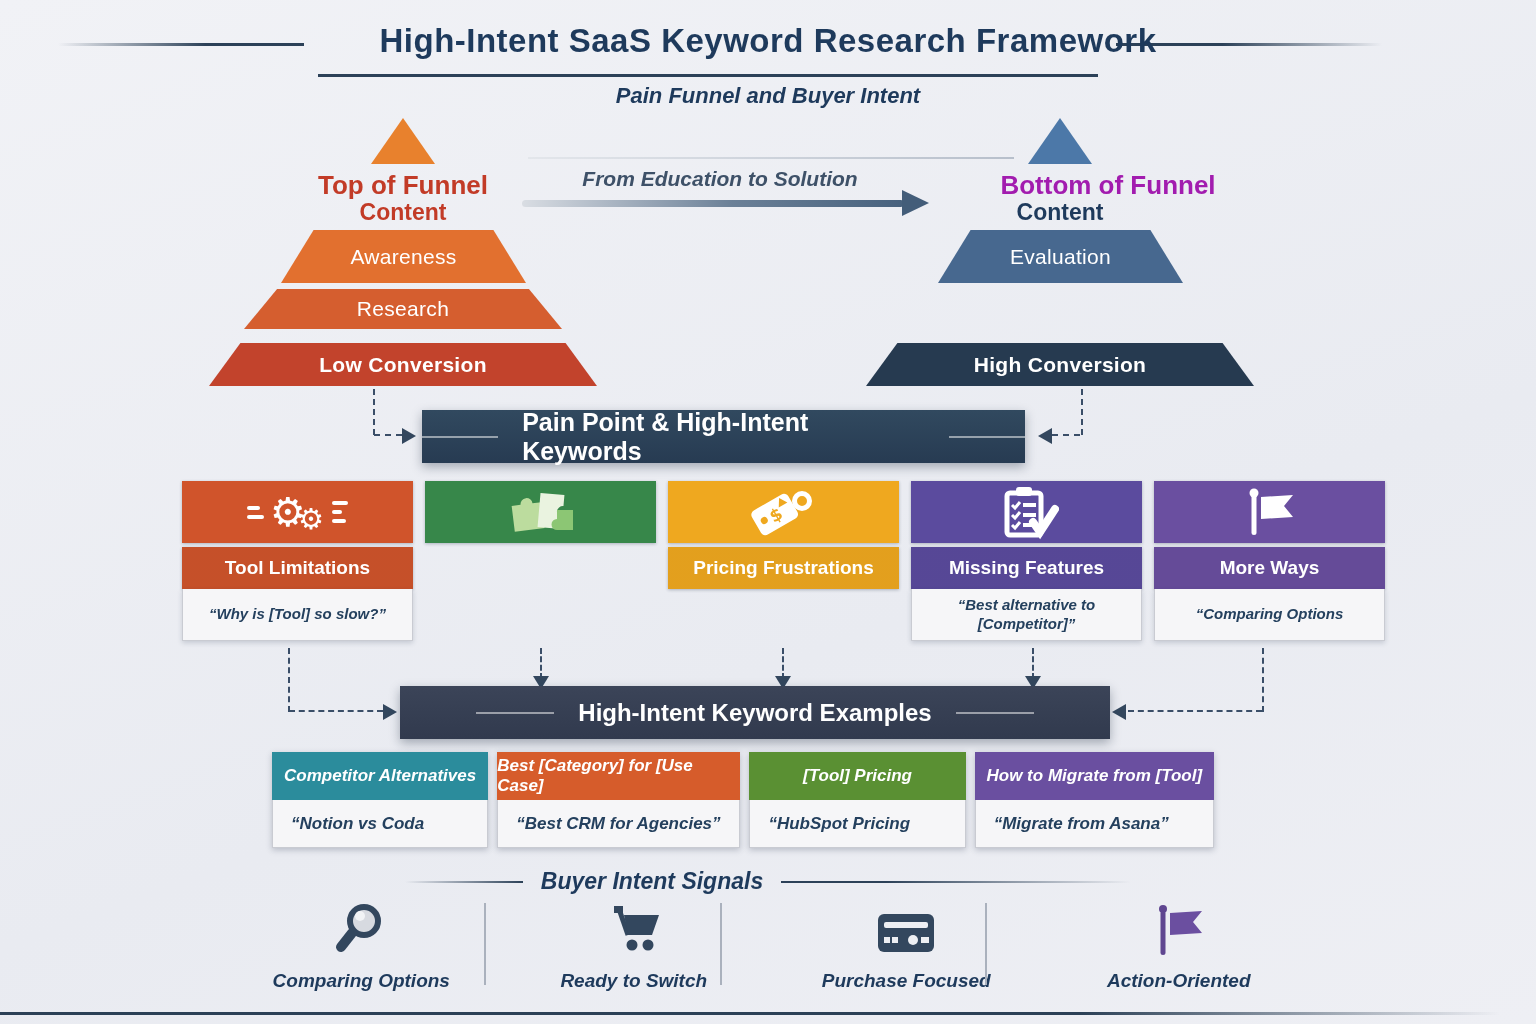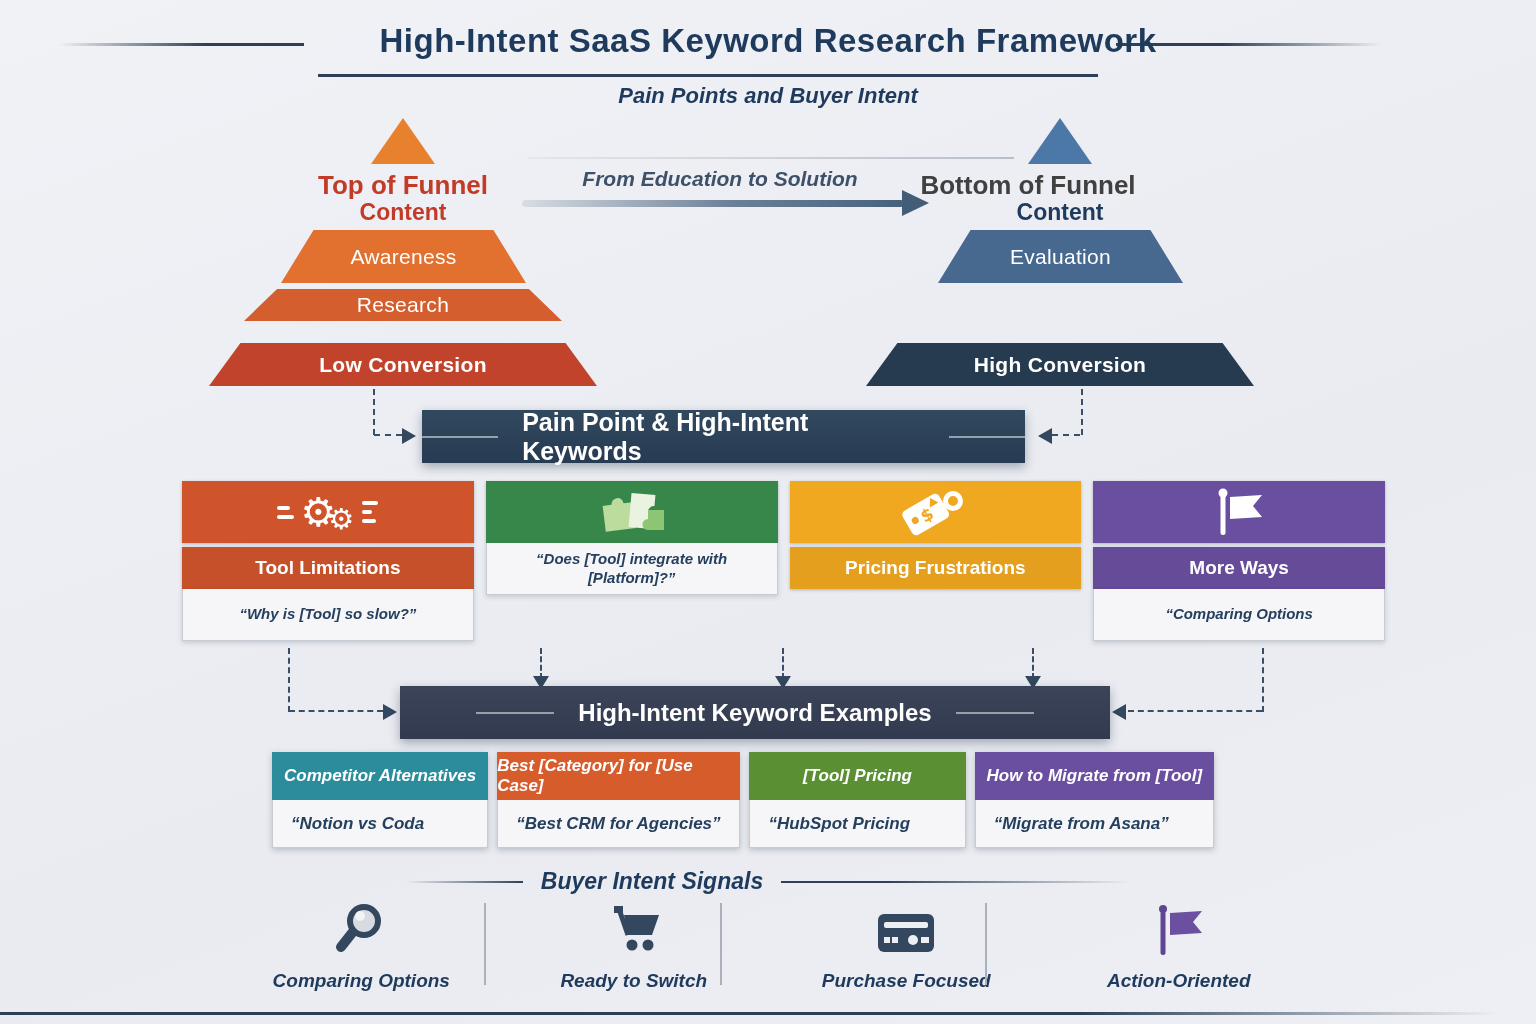--- a/index.html
+++ b/index.html
@@ -101,31 +101,31 @@
 </style>
 </head>
 <body>
 
 <div id="stage">
 
   <div class="hline-left"></div>
   <div class="hline-right"></div>
   <div class="title">High-Intent SaaS Keyword Research Framework</div>
   <div class="title-underline"></div>
-  <div class="subtitle">Pain Points and Buyer Intent</div>
+  <div class="subtitle">Pain Funnel and Buyer Intent</div>
 
   <div class="apex" style="top: 118px; left: 371px; background-color: rgb(232, 129, 45);"></div>
   <div class="funnel-label1" style="top:170px;left:243px;color:#C23B27;">Top of Funnel</div>
   <div class="funnel-label2" style="top:199px;left:243px;color:#C23B27;">Content</div>
   <div class="band lvl1" style="top: 230px; left: 281px; width: 245px; height: 53px; background-color: rgb(226, 112, 47);">Awareness</div>
-  <div class="band lvl2" style="top: 289px; left: 244px; width: 318px; height: 32px; background-color: rgb(213, 94, 47);">Research</div>
+  <div class="band lvl2" style="top: 289px; left: 244px; width: 318px; height: 40px; background-color: rgb(213, 94, 47);">Research</div>
   <div class="band lvl3 bold" style="top: 343px; left: 209px; width: 388px; height: 43px; background-color: rgb(194, 67, 44);">Low Conversion</div>
 
   <div class="apex" style="top: 118px; left: 1028px; background-color: rgb(76, 120, 168);"></div>
-  <div class="funnel-label1" style="top:170px;left:868px;color:#404040;">Bottom of Funnel</div>
+  <div class="funnel-label1" style="top:170px;left:948px;color:#a21caf;">Bottom of Funnel</div>
   <div class="funnel-label2" style="top:199px;left:900px;color:#1E3A5C;">Content</div>
   <div class="band lvl1" style="top: 230px; left: 938px; width: 245px; height: 53px; background-color: rgb(71, 104, 143);">Evaluation</div>
   <div class="band lvl3 bold" style="top: 343px; left: 866px; width: 388px; height: 43px; background-color: rgb(38, 58, 80);">High Conversion</div>
 
   <div class="arrow-topline"></div>
   <div class="arrow-label">From Education to Solution</div>
   <div class="arrow-shaft"></div>
   <div class="arrow-head"></div>
 
   <div class="dash-v" style="top:389px;left:373px;height:46px;"></div>
@@ -162,38 +162,54 @@
     </div>
 
     <div class="pain-card">
       <div class="icon-area" style="background-color: rgb(55, 135, 74);">
         <svg width="80" height="52" viewBox="0 0 80 52">
           <path d="M12 18 h9 a6 6 0 1 1 12 0 h9 v26 h-30 z" fill="#BCDC9E" transform="rotate(-7 27 30)"></path>
           <path d="M38 8 h24 v11 a6 6 0 1 0 0 12 v11 h-24 z" fill="#EAF3E0" transform="rotate(5 50 25)"></path>
           <path d="M56 24 h16 v20 h-16 a5 5 0 1 1 0 -11 z" fill="#8CC674"></path>
         </svg>
       </div>
-      <div class="pain-quote">“Does [Tool] integrate with [Platform]?”</div>
     </div>
 
     <div class="pain-card">
       <div class="icon-area" style="background-color: rgb(239, 168, 31);">
         <svg width="78" height="56" viewBox="0 0 78 56">
           <g transform="rotate(-30 34 28)">
             <rect x="8" y="14" width="42" height="28" rx="5" fill="#fff"></rect>
             <circle cx="17" cy="28" r="3.5" fill="#EFA81F"></circle>
             <text x="24" y="35" font-size="17" font-weight="bold" fill="#EFA81F" font-family="DejaVu Sans">$</text>
             <polygon points="36,24 46,24 41,16" fill="#EFA81F"></polygon>
           </g>
           <circle cx="57" cy="17" r="7.5" fill="none" stroke="#fff" stroke-width="5"></circle>
         </svg>
       </div>
       <div class="pain-band" style="background-color: rgb(239, 168, 31);">Pricing Frustrations</div>
     </div>
 
+    <div class="pain-card">
+      <div class="icon-area" style="background-color: rgb(91, 75, 158);">
+        <svg width="64" height="56" viewBox="0 0 64 56">
+          <rect x="12" y="9" width="34" height="42" rx="3" fill="none" stroke="#fff" stroke-width="5"></rect>
+          <rect x="21" y="3" width="16" height="9" rx="3" fill="#fff"></rect>
+          <path d="M17 21 l3 3 5 -6" stroke="#fff" stroke-width="3" fill="none"></path>
+          <rect x="28" y="19" width="13" height="4" fill="#fff"></rect>
+          <path d="M17 31 l3 3 5 -6" stroke="#fff" stroke-width="3" fill="none"></path>
+          <rect x="28" y="29" width="13" height="4" fill="#fff"></rect>
+          <path d="M17 41 l3 3 5 -6" stroke="#fff" stroke-width="3" fill="none"></path>
+          <rect x="28" y="39" width="9" height="4" fill="#fff"></rect>
+          <path d="M38 38 l7 10 15 -23" stroke="#fff" stroke-width="8" fill="none" stroke-linecap="round"></path>
+        </svg>
+      </div>
+      <div class="pain-band" style="background-color: rgb(91, 75, 158);">Missing Features</div>
+      <div class="pain-quote">“Best alternative to [Competitor]”</div>
+    </div>
 
     <div class="pain-card">
       <div class="icon-area" style="background-color: rgb(106, 79, 160);">
         <svg width="58" height="54" viewBox="0 0 58 54">
           <circle cx="13" cy="8" r="4.5" fill="#fff"></circle>
           <rect x="10.5" y="10" width="5" height="40" rx="2.5" fill="#fff"></rect>
           <polygon points="20,12 52,10 43,21 52,32 20,34" fill="#fff"></polygon>
         </svg>
       </div>
       <div class="pain-band" style="background-color: rgb(106, 79, 160);">More Ways</div>

